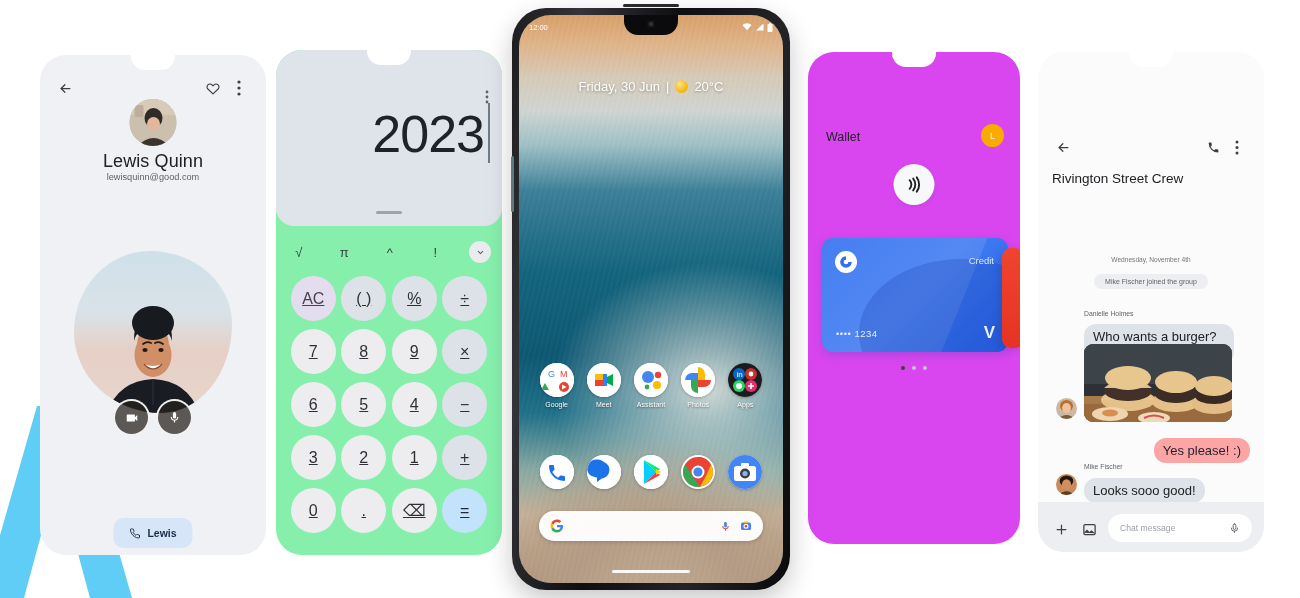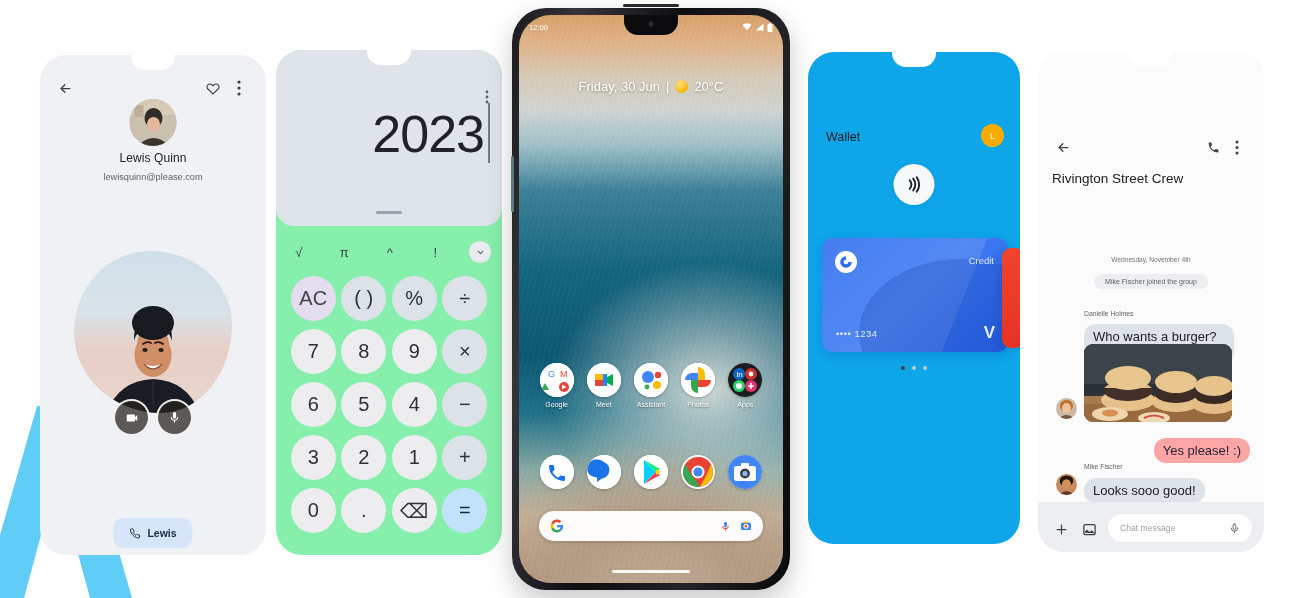--- a/index.html
+++ b/index.html
@@ -34,21 +34,21 @@
   .ic-btn { position:absolute; width:22px; height:22px; display:flex; align-items:center; justify-content:center; }
   .c1-back { left:14px; top:0; }
   .c1-heart { right:42px; top:0; }
   .c1-dots  { right:16px; top:0; }
   .c1-thumb {
     position:absolute; top:44px; left:50%; transform:translateX(-50%);
     width:47px; height:47px; border-radius:50%; overflow:hidden;
     background:#c8b6a8;
   }
   .c1-name { position:absolute; top:96px; left:0; right:0; text-align:center;
-             font-size:12px; color:#202124; letter-spacing:.1px; }
+             font-size:18px; color:#202124; letter-spacing:.1px; }
   .c1-mail { position:absolute; top:117px; left:0; right:0; text-align:center;
              font-size:9.2px; color:#5f6368; }
   .c1-blob {
     position:absolute; top:196px; left:50%; transform:translateX(-50%);
     width:158px; height:162px; overflow:hidden;
     border-radius:48% 52% 45% 55% / 50% 45% 55% 50%;
   }
   .c1-blob .sky { position:absolute; inset:0; background:
       linear-gradient(#cfe0ea 0%, #d9e2e8 38%, #e6cfc6 62%, #e8d6cd 100%); }
   .c1-blob .person { position:absolute; left:50%; transform:translateX(-50%);
@@ -84,21 +84,21 @@
     display:flex; align-items:center; }
   .calc-fn { flex:1; text-align:center; font-size:13px; color:#3c4043; }
   .calc-fn.chev { flex:0 0 44px; }
   .calc-chev { width:22px; height:22px; border-radius:50%; background:#e9ebef;
      display:inline-flex; align-items:center; justify-content:center; }
   .calc-pad { position:absolute; top:222px; left:12px; right:12px;
     display:grid; grid-template-columns:repeat(4,1fr); grid-auto-rows:53px;
     row-gap:0px; column-gap:0px; }
   .key { display:flex; align-items:center; justify-content:center;
     width:45px; height:45px; border-radius:50%; margin:auto;
-    font-size:20px; color:#2d3136; }
+    font-size:16px; color:#2d3136;text-decoration:underline; }
   .k-num  { background:#ededf0; }
   .k-op   { background:#dde2e9; }
   .k-ac   { background:#e4dcef; color:#46424d; }
   .k-eq   { background:#c3e2fb; color:#1d2a38; }
 
   
   #phone { position:absolute; left:512px; top:8px; width:278px; height:582px; z-index:6; }
   .phone-body {
     position:absolute; inset:0; border-radius:34px;
     background:linear-gradient(100deg,#1c1c1e 0%,#34343a 18%,#0e0e11 45%,#242428 72%,#0a0a0c 100%);
@@ -158,21 +158,21 @@
     display:flex; align-items:center; padding:0 11px;
     box-shadow:0 1px 4px rgba(0,0,0,.18);
   }
   .searchbar .spacer{flex:1;}
   .nav-pill { position:absolute; bottom:10px; left:50%; transform:translateX(-50%);
      width:78px; height:3px; border-radius:2px; background:rgba(255,255,255,.92); z-index:5; }
   .side-btn { position:absolute; left:-1px; top:148px; width:3px; height:56px;
      border-radius:2px; background:#5d7a7f; z-index:7; }
 
   
-  #wallet-card { left:808px; top:52px; width:212px; height:492px; background:#0ea5e9; }
+  #wallet-card { left:808px; top:52px; width:212px; height:492px; background:#d946ef; }
   .w-title { position:absolute; top:78px; left:18px; font-size:12.5px; color:#202124; }
   .w-avatar { position:absolute; top:72px; right:16px; width:23px; height:23px;
      border-radius:50%; background:#f9ab00; color:#fff; font-size:9px;
      display:flex; align-items:center; justify-content:center; }
   .w-nfc { position:absolute; top:112px; left:50%; transform:translateX(-50%);
      width:41px; height:41px; border-radius:50%; background:#f7f8fa;
      box-shadow:0 1px 4px rgba(0,0,0,.08); display:flex; align-items:center; justify-content:center; }
   .w-card {
     position:absolute; top:186px; left:14px; width:186px; height:114px;
     border-radius:11px; overflow:hidden;
@@ -261,21 +261,21 @@
         <rect width="47" height="47" fill="#cbbfae"></rect>
         <rect y="0" width="47" height="16" fill="#d7cbb8"></rect>
         <ellipse cx="24" cy="19" rx="9" ry="10" fill="#2f2b28"></ellipse>
         <ellipse cx="24" cy="25" rx="6.5" ry="7" fill="#e3b79b"></ellipse>
         <path d="M8 47 q16 -16 32 0 z" fill="#3a342f"></path>
         <rect x="5" y="6" width="9" height="12" rx="2" fill="#bdae9c"></rect>
       </svg>
     </div>
 
     <div class="c1-name">Lewis Quinn</div>
-    <div class="c1-mail">lewisquinn@please.com</div>
+    <div class="c1-mail">lewisquinn@good.com</div>
 
     <div class="c1-blob">
       <div class="sky"></div>
       <svg class="person" viewBox="0 0 108 126">
         <path d="M6 126 q10 -38 48 -40 q38 2 48 40 z" fill="#191c22"></path>
         <path d="M54 34 q-16 0 -16 20 q0 22 16 30 q16 -8 16 -30 q0 -20 -16 -20z" fill="#c98a63"></path>
         <ellipse cx="54" cy="62" rx="18.5" ry="22" fill="#d18f68"></ellipse>
         <path d="M35 48 q0 -30 19 -30 q19 0 19 30 q-4 -15 -19 -13 q-15 -2 -19 13z" fill="#171a1f"></path>
         <ellipse cx="54" cy="30" rx="21" ry="17" fill="#171a1f"></ellipse>
         <ellipse cx="46" cy="57" rx="2.6" ry="1.9" fill="#241a15"></ellipse>

